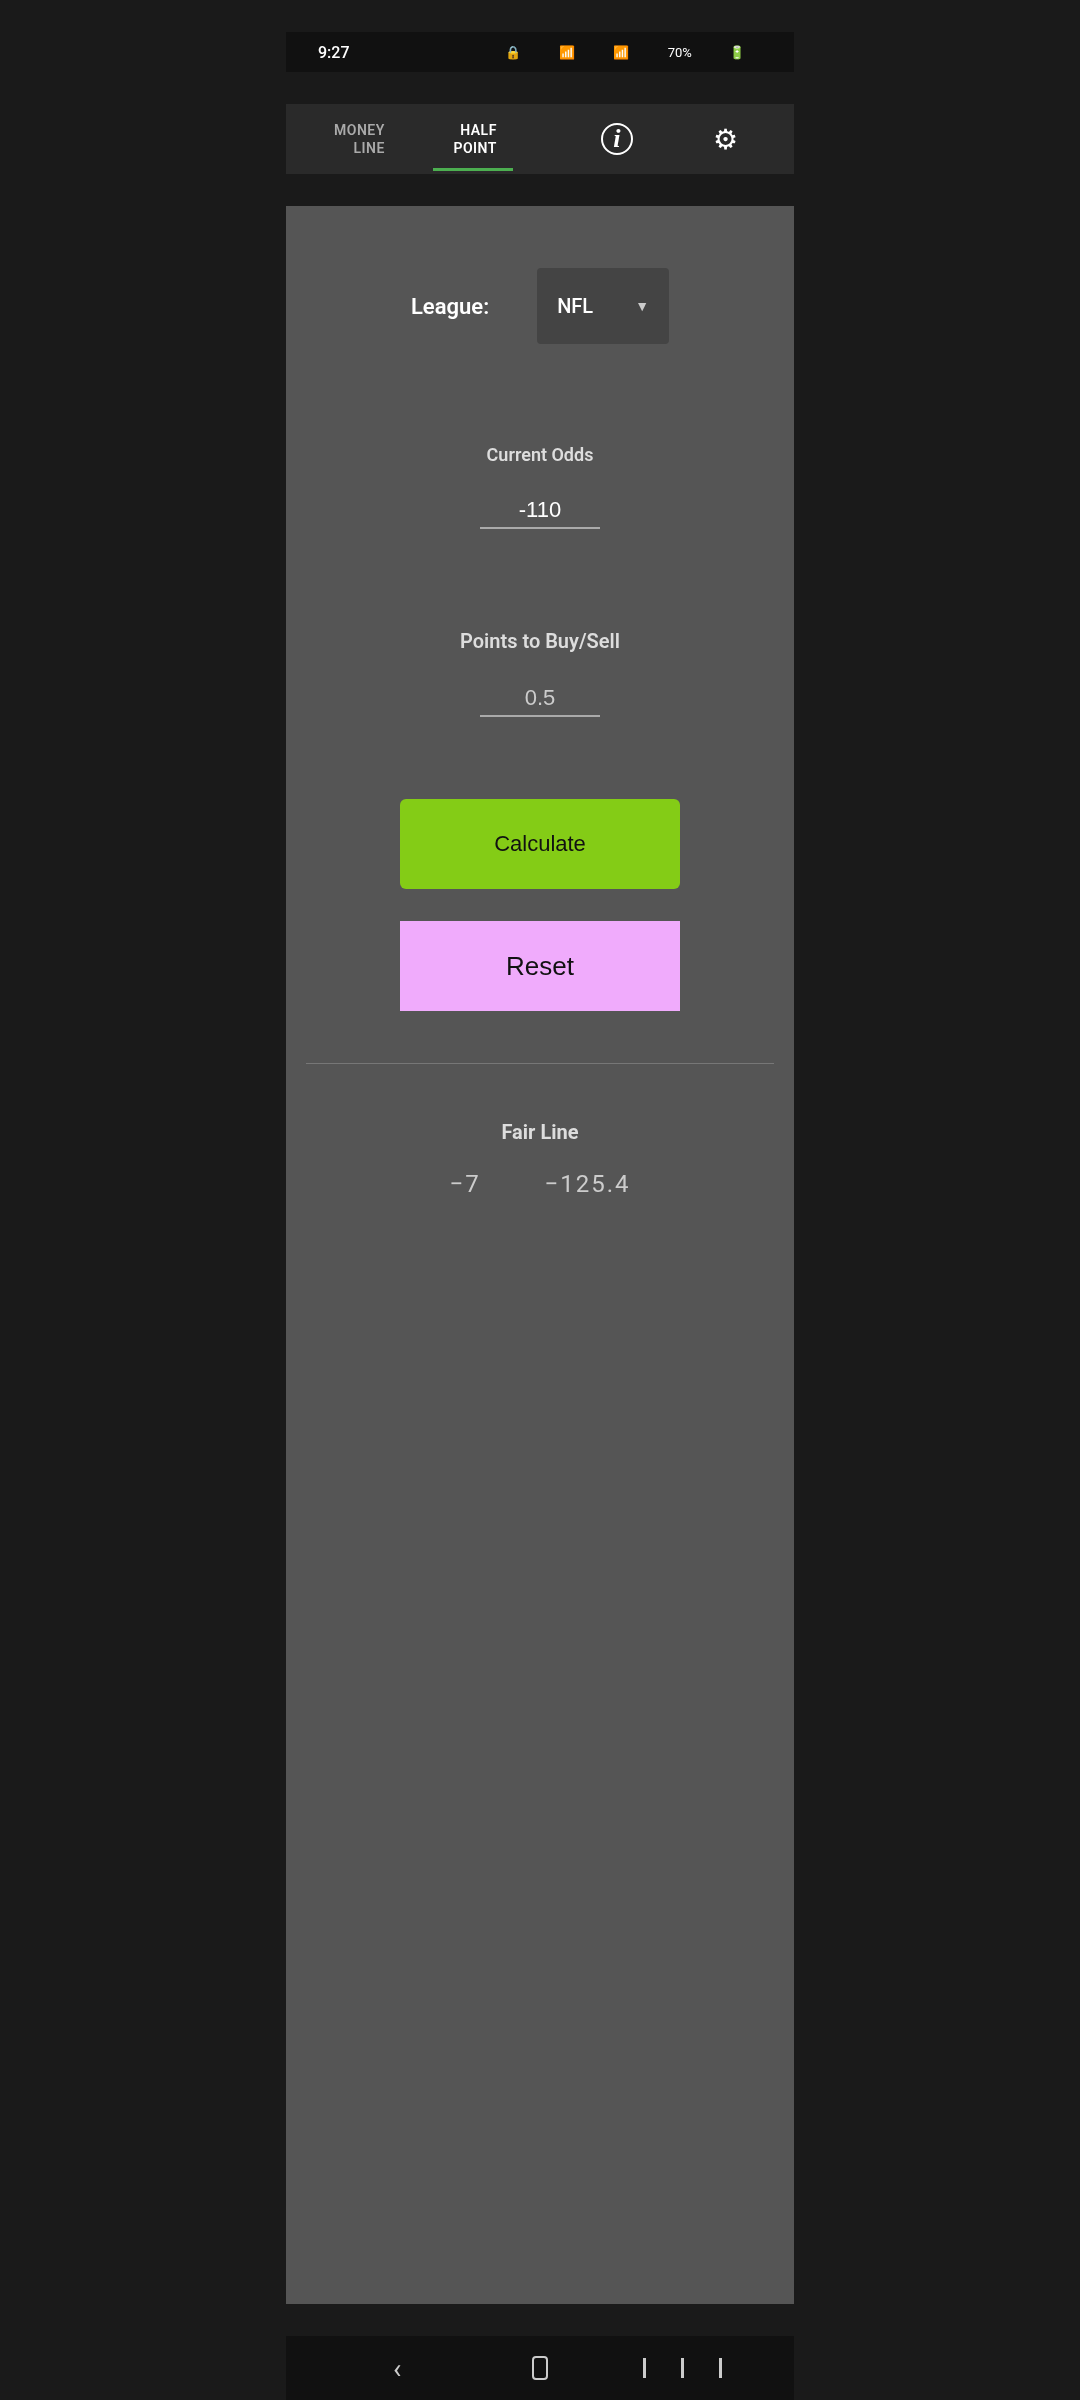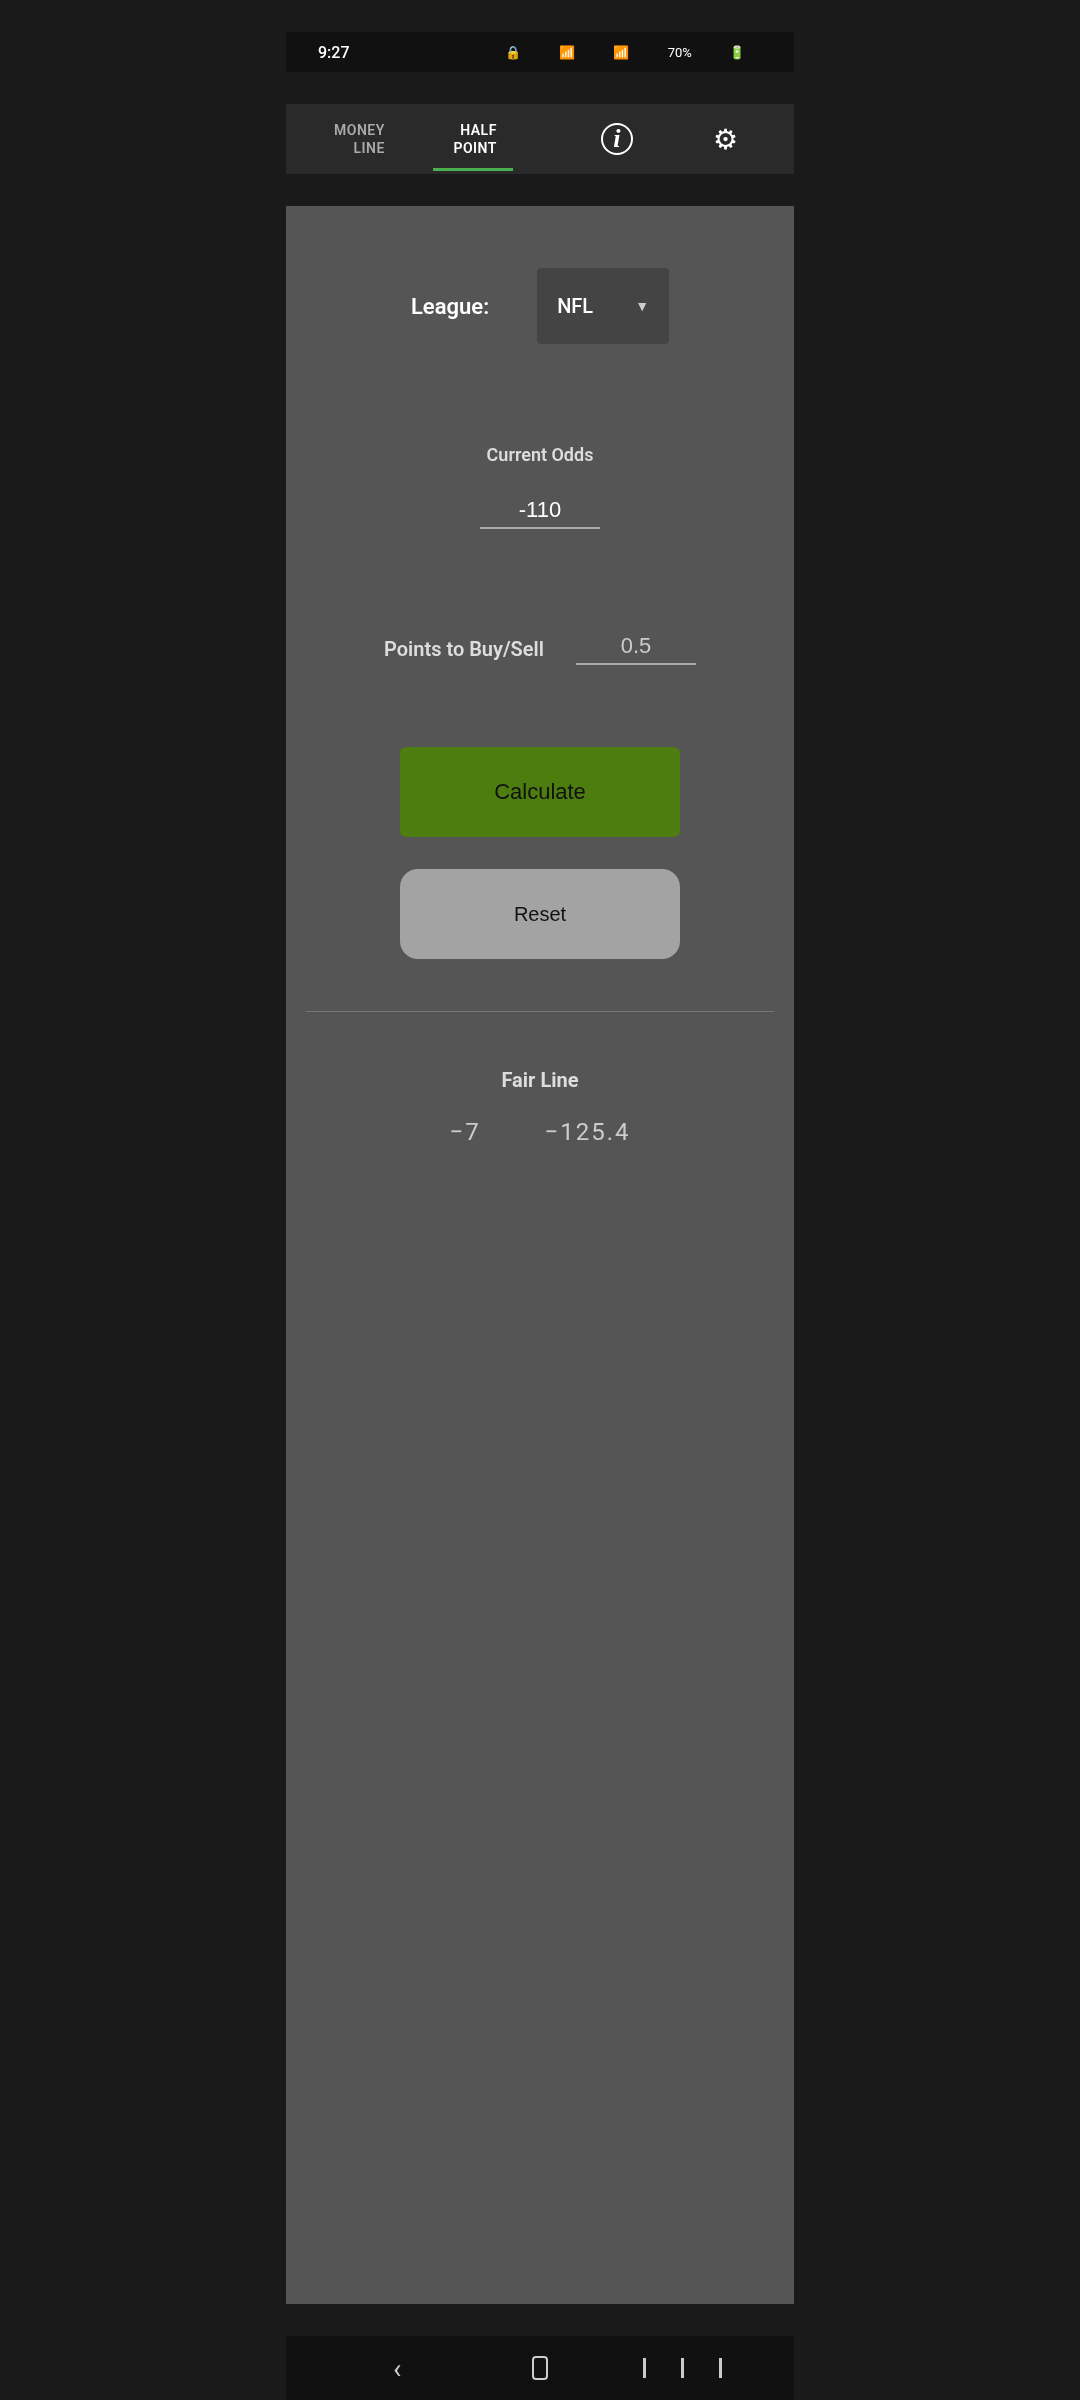--- a/index.html
+++ b/index.html
@@ -171,21 +171,21 @@
       font-size: 22px;
       text-align: center;
       width: 120px;
       padding: 4px 0;
       outline: none;
     }
 
     
     .points-section {
       display: flex;
-      flex-direction: row;
+      flex-direction: column;
       align-items: center;
       margin-bottom: 50px;
     }
 
     .points-label {
       color: #dddddd;
       font-size: 20px;
       font-weight: 600;
       margin-bottom: 12px;
     }
@@ -197,42 +197,42 @@
       color: #cccccc;
       font-size: 22px;
       text-align: center;
       width: 120px;
       padding: 4px 0;
       outline: none;
     }
 
     
     .btn-calculate {
-      background-color: #4d7c0f;
+      background-color: #84cc16;
       color: #111111;
       font-size: 22px;
       font-weight: 500;
       border: none;
       border-radius: 6px;
       width: 280px;
       height: 90px;
       cursor: pointer;
       margin-bottom: 16px;
       display: flex;
       align-items: center;
       justify-content: center;
     }
 
     .btn-reset {
-      background-color: #a3a3a3;
+      background-color: #f0abfc;
       color: #111111;
-      font-size: 20px;
+      font-size: 26px;
       font-weight: 500;
       border: none;
-      border-radius: 18px;
+      border-radius: 0;
       width: 280px;
       height: 90px;
       cursor: pointer;
       display: flex;
       align-items: center;
       justify-content: center;
     }
 
     
     .divider {

